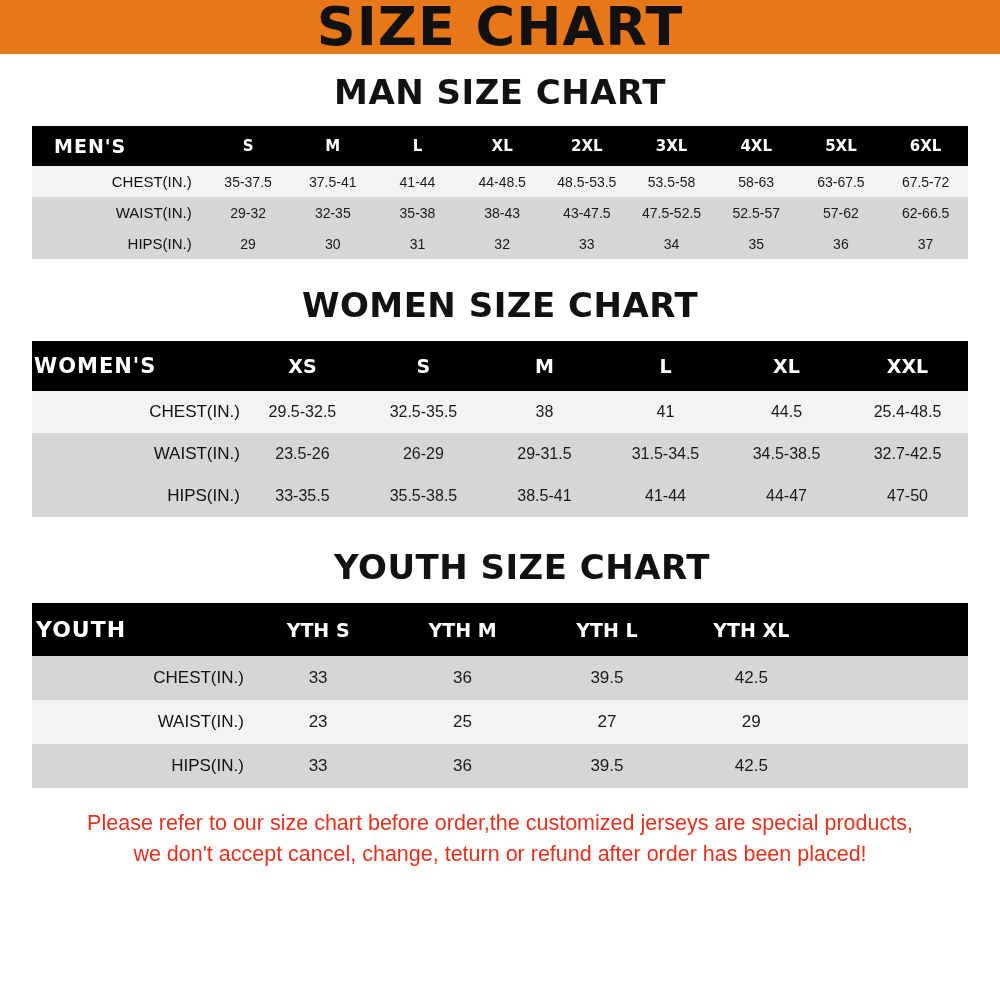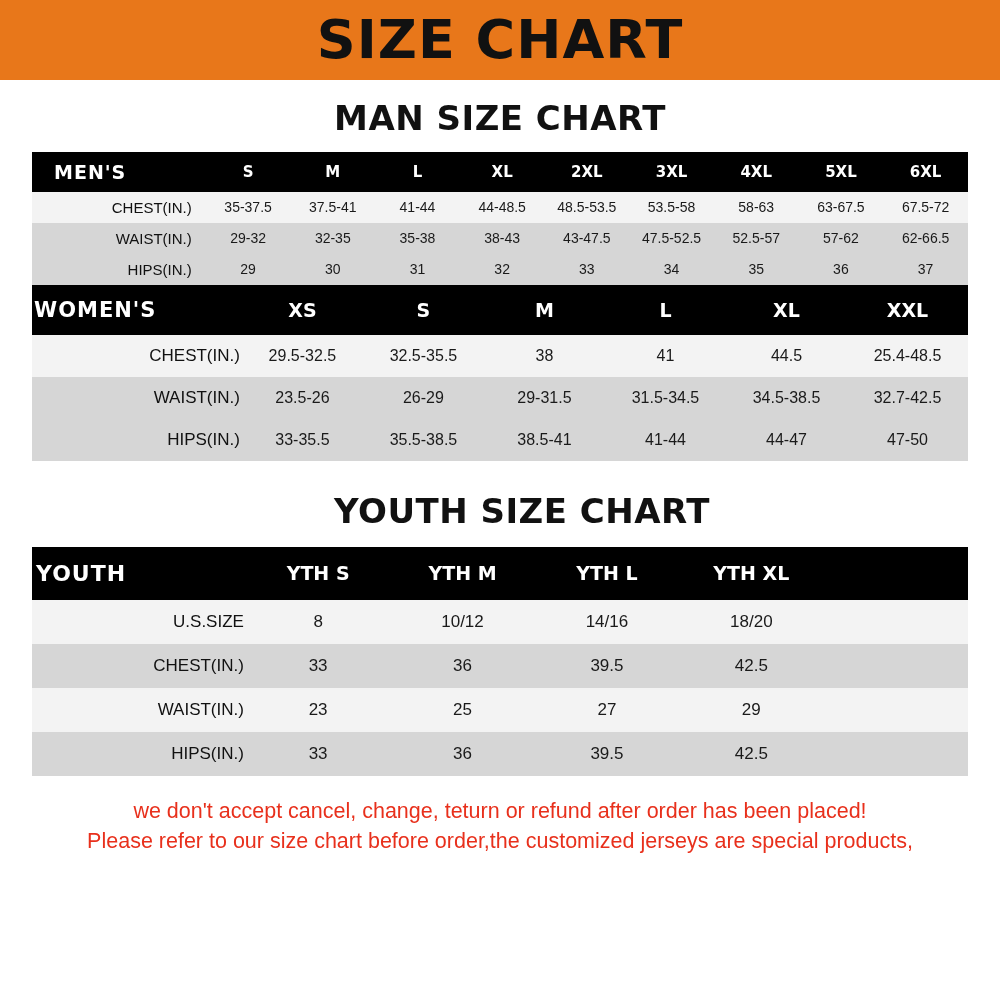--- a/index.html
+++ b/index.html
@@ -187,20 +187,21 @@
           <td>33</td>
           <td>34</td>
           <td>35</td>
           <td>36</td>
           <td>37</td>
         </tr>
       </tbody>
     </table>
   </div>
 
+  <div class="section-title mt-women">WOMEN SIZE CHART</div>
   <div class="table-wrap">
     <table id="women-table">
       <thead>
         <tr>
           <th class="rowlabel" style="width:22%">WOMEN'S</th>
           <th>XS</th>
           <th>S</th>
           <th>M</th>
           <th>L</th>
           <th>XL</th>
@@ -246,28 +247,20 @@
         <tr>
           <th class="rowlabel" style="width:22%">YOUTH</th>
           <th>YTH S</th>
           <th>YTH M</th>
           <th>YTH L</th>
           <th>YTH XL</th>
           <th></th>
         </tr>
       </thead>
       <tbody>
-        <tr class="plain">
-          <td class="rowlabel">U.S.SIZE</td>
-          <td>8</td>
-          <td>10/12</td>
-          <td>14/16</td>
-          <td>18/20</td>
-          <td></td>
-        </tr>
         <tr class="alt">
           <td class="rowlabel">CHEST(IN.)</td>
           <td>33</td>
           <td>36</td>
           <td>39.5</td>
           <td>42.5</td>
           <td></td>
         </tr>
         <tr class="plain">
           <td class="rowlabel">WAIST(IN.)</td>
@@ -283,17 +276,17 @@
           <td>36</td>
           <td>39.5</td>
           <td>42.5</td>
           <td></td>
         </tr>
       </tbody>
     </table>
   </div>
 
   <div class="footer-note">
+    <div>Please refer to our size chart before order,the customized jerseys are special products,</div>
     <div>we don't accept cancel, change, teturn or refund after order has been placed!</div>
-    <div>Please refer to our size chart before order,the customized jerseys are special products,</div>
   </div>
 
 </div>
 
 </body></html>

